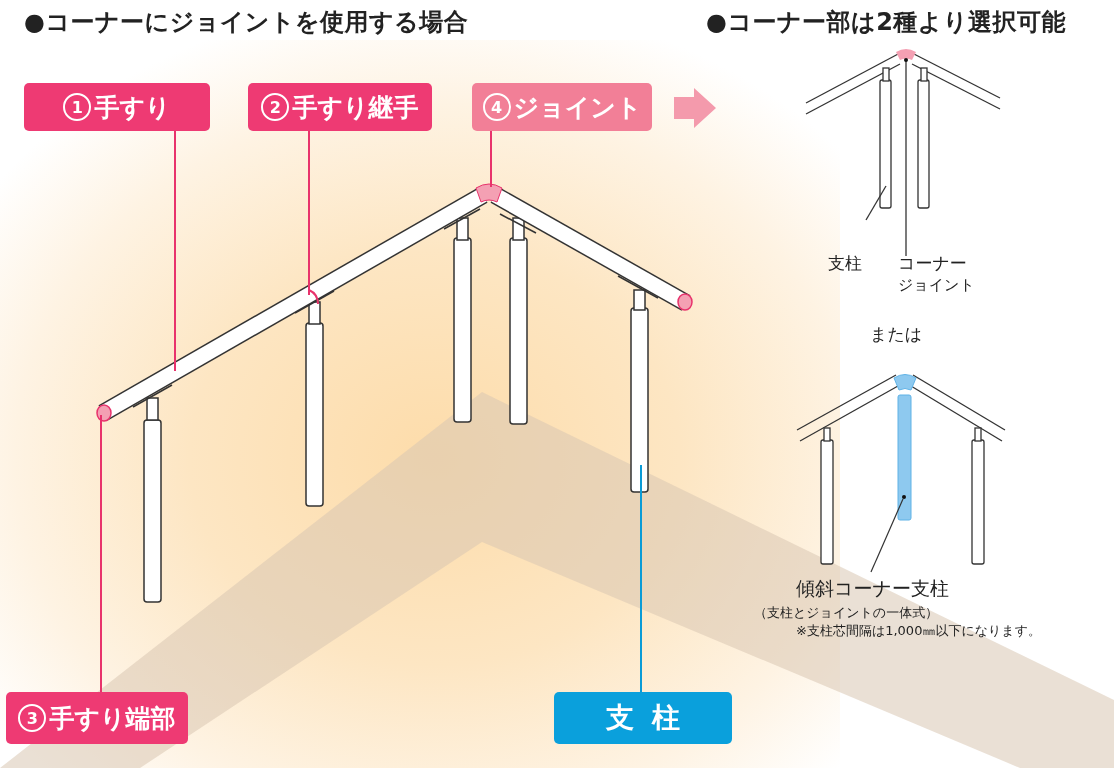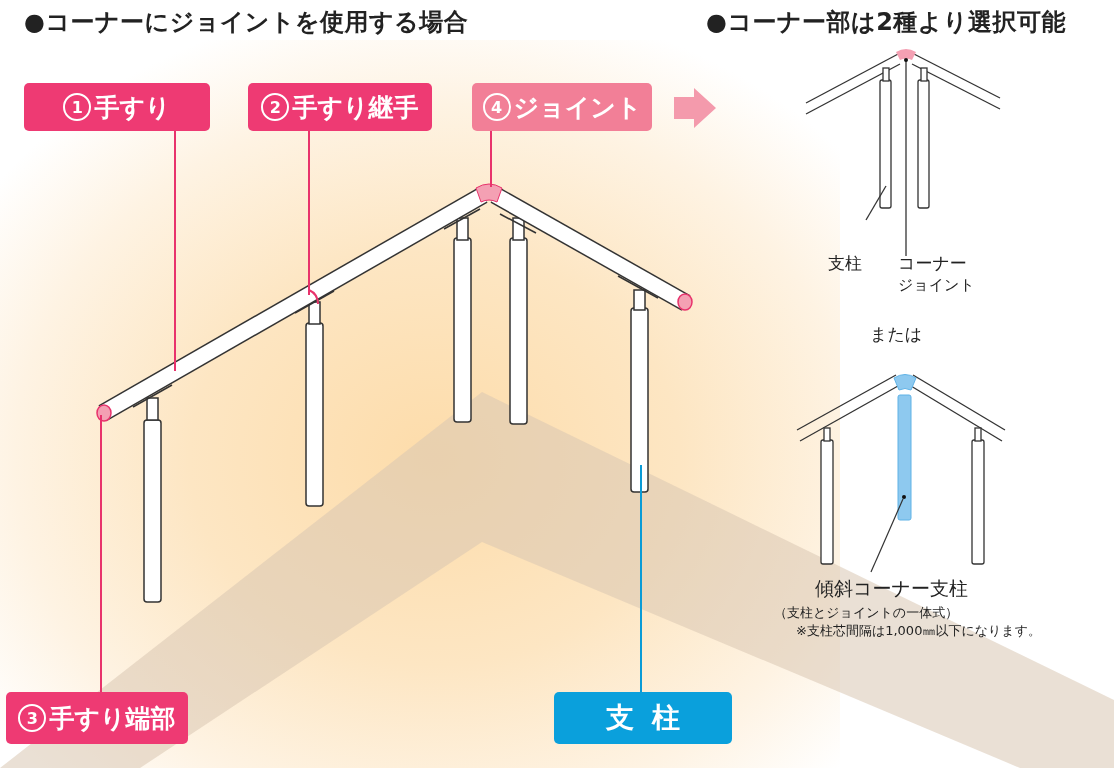--- a/index.html
+++ b/index.html
@@ -144,15 +144,15 @@
 <div class="leader pink" style="left:174px;top:131px;height:240px;"></div>
 <div class="leader pink" style="left:308px;top:131px;height:164px;"></div>
 <div class="leader pink" style="left:490px;top:131px;height:56px;"></div>
 <div class="leader pink" style="left:100px;top:415px;height:277px;"></div>
 <div class="leader blue" style="left:640px;top:465px;height:227px;"></div>
 
 <div class="label-md" style="left:828px;top:252px;">支柱</div>
 <div class="label-md" style="left:898px;top:252px;">コーナー</div>
 <div class="label-sm" style="left:898px;top:276px;">ジョイント</div>
 <div class="label-md" style="left:870px;top:323px;">または</div>
-<div class="label-md" style="left:796px;top:576px;font-size:19px;margin-left:19px;">傾斜コーナー支柱</div>
-<div class="label-xs" style="left:774px;top:604px;">（支柱とジョイントの一体式）</div>
+<div class="label-md" style="left:796px;top:576px;font-size:19px;">傾斜コーナー支柱</div>
+<div class="label-xs" style="left:754px;top:604px;">（支柱とジョイントの一体式）</div>
 <div class="label-xs" style="left:796px;top:622px;">※支柱芯間隔は1,000㎜以下になります。</div>
 
 </body></html>

